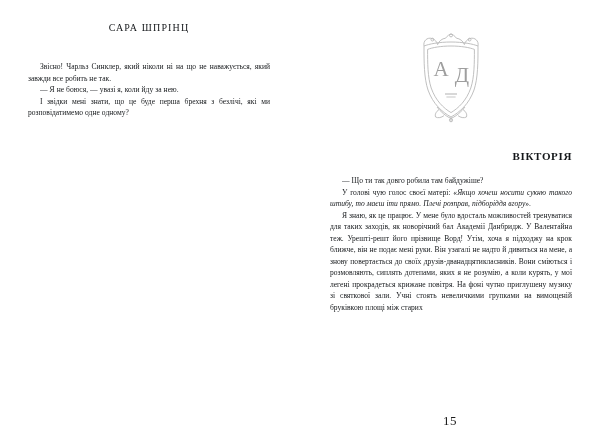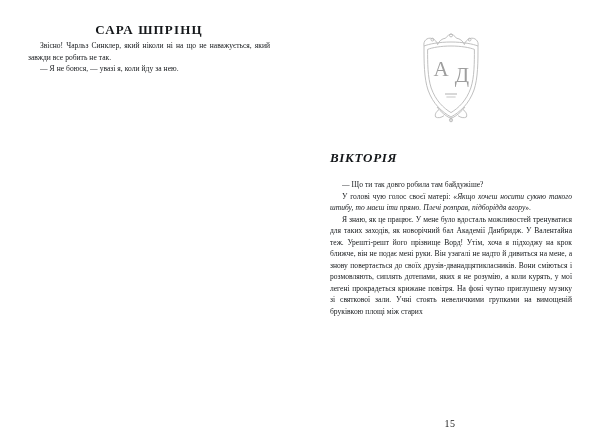--- a/index.html
+++ b/index.html
@@ -31,31 +31,31 @@
   .page-left {
     padding: 18px 30px 0 28px;
   }
   .page-right {
     padding: 18px 28px 0 30px;
   }
 
   
   .running-head {
     text-align: center;
-    font-size: 13px;
+    font-size: 10px;
     letter-spacing: 1.15px;
-    font-weight: 700;
+    font-weight: 400;
     color: #15181b;
     margin: 4px 0 0 0;
     font-family: "Liberation Serif", "DejaVu Serif", serif;
   }
 
   
   .body-block {
-    margin-top: 2px;
+    margin-top: 28px;
   }
   p.para {
     margin: 0;
     font-size: 7.55px;
     line-height: 11.55px;
     text-align: justify;
     text-justify: inter-word;
     text-indent: 12px;
     color: #15181b;
     hyphens: none;
@@ -83,57 +83,57 @@
   
   .chapter-title {
     text-align: center;
     font-size: 9.2px;
     font-weight: 700;
     letter-spacing: 1.35px;
     color: #14171a;
     margin: 18px 0 0 0;
   }
   .pov-heading {
-    font-size: 13px;
+    font-size: 11px;
     font-weight: 700;
     letter-spacing: 0.65px;
     color: #14171a;
     margin: 22px 0 0 0;
-    text-align: left;
-    font-style: italic;
+    text-align: right;
   }
 
   .right-body {
     margin-top: 13px;
   }
 
   
   .folio {
     position: absolute;
     bottom: 14px;
     left: 0;
     right: 0;
     text-align: center;
-    font-size: 10px;
+    font-size: 13px;
     color: #1b1b1b;
     letter-spacing: 0.4px;
   }
 </style>
 </head>
 <body>
 
 <div class="spread">
 
   <div class="page page-left">
 
     <div class="running-head">САРА ШПРІНЦ</div>
 
     <div class="body-block">
       <p class="para">Звісно! Чарльз Синклер, який ніколи ні на що не наважується, який завжди все робить не так.</p>
       <p class="para dialog">— Я не боюся, — увазі я, коли йду за нею.</p>
+      <p class="para">І звідки мені знати, що це буде перша брехня з безлічі, які ми розповідатимемо одне одному?</p>
     </div>
 
   </div>
 
   <div class="page page-right">
 
     <div class="crest-wrap">
       <svg class="crest" width="72" height="92" viewBox="0 0 72 92">
         <g fill="none" stroke="#b9b9b9" stroke-width="0.9">
 

